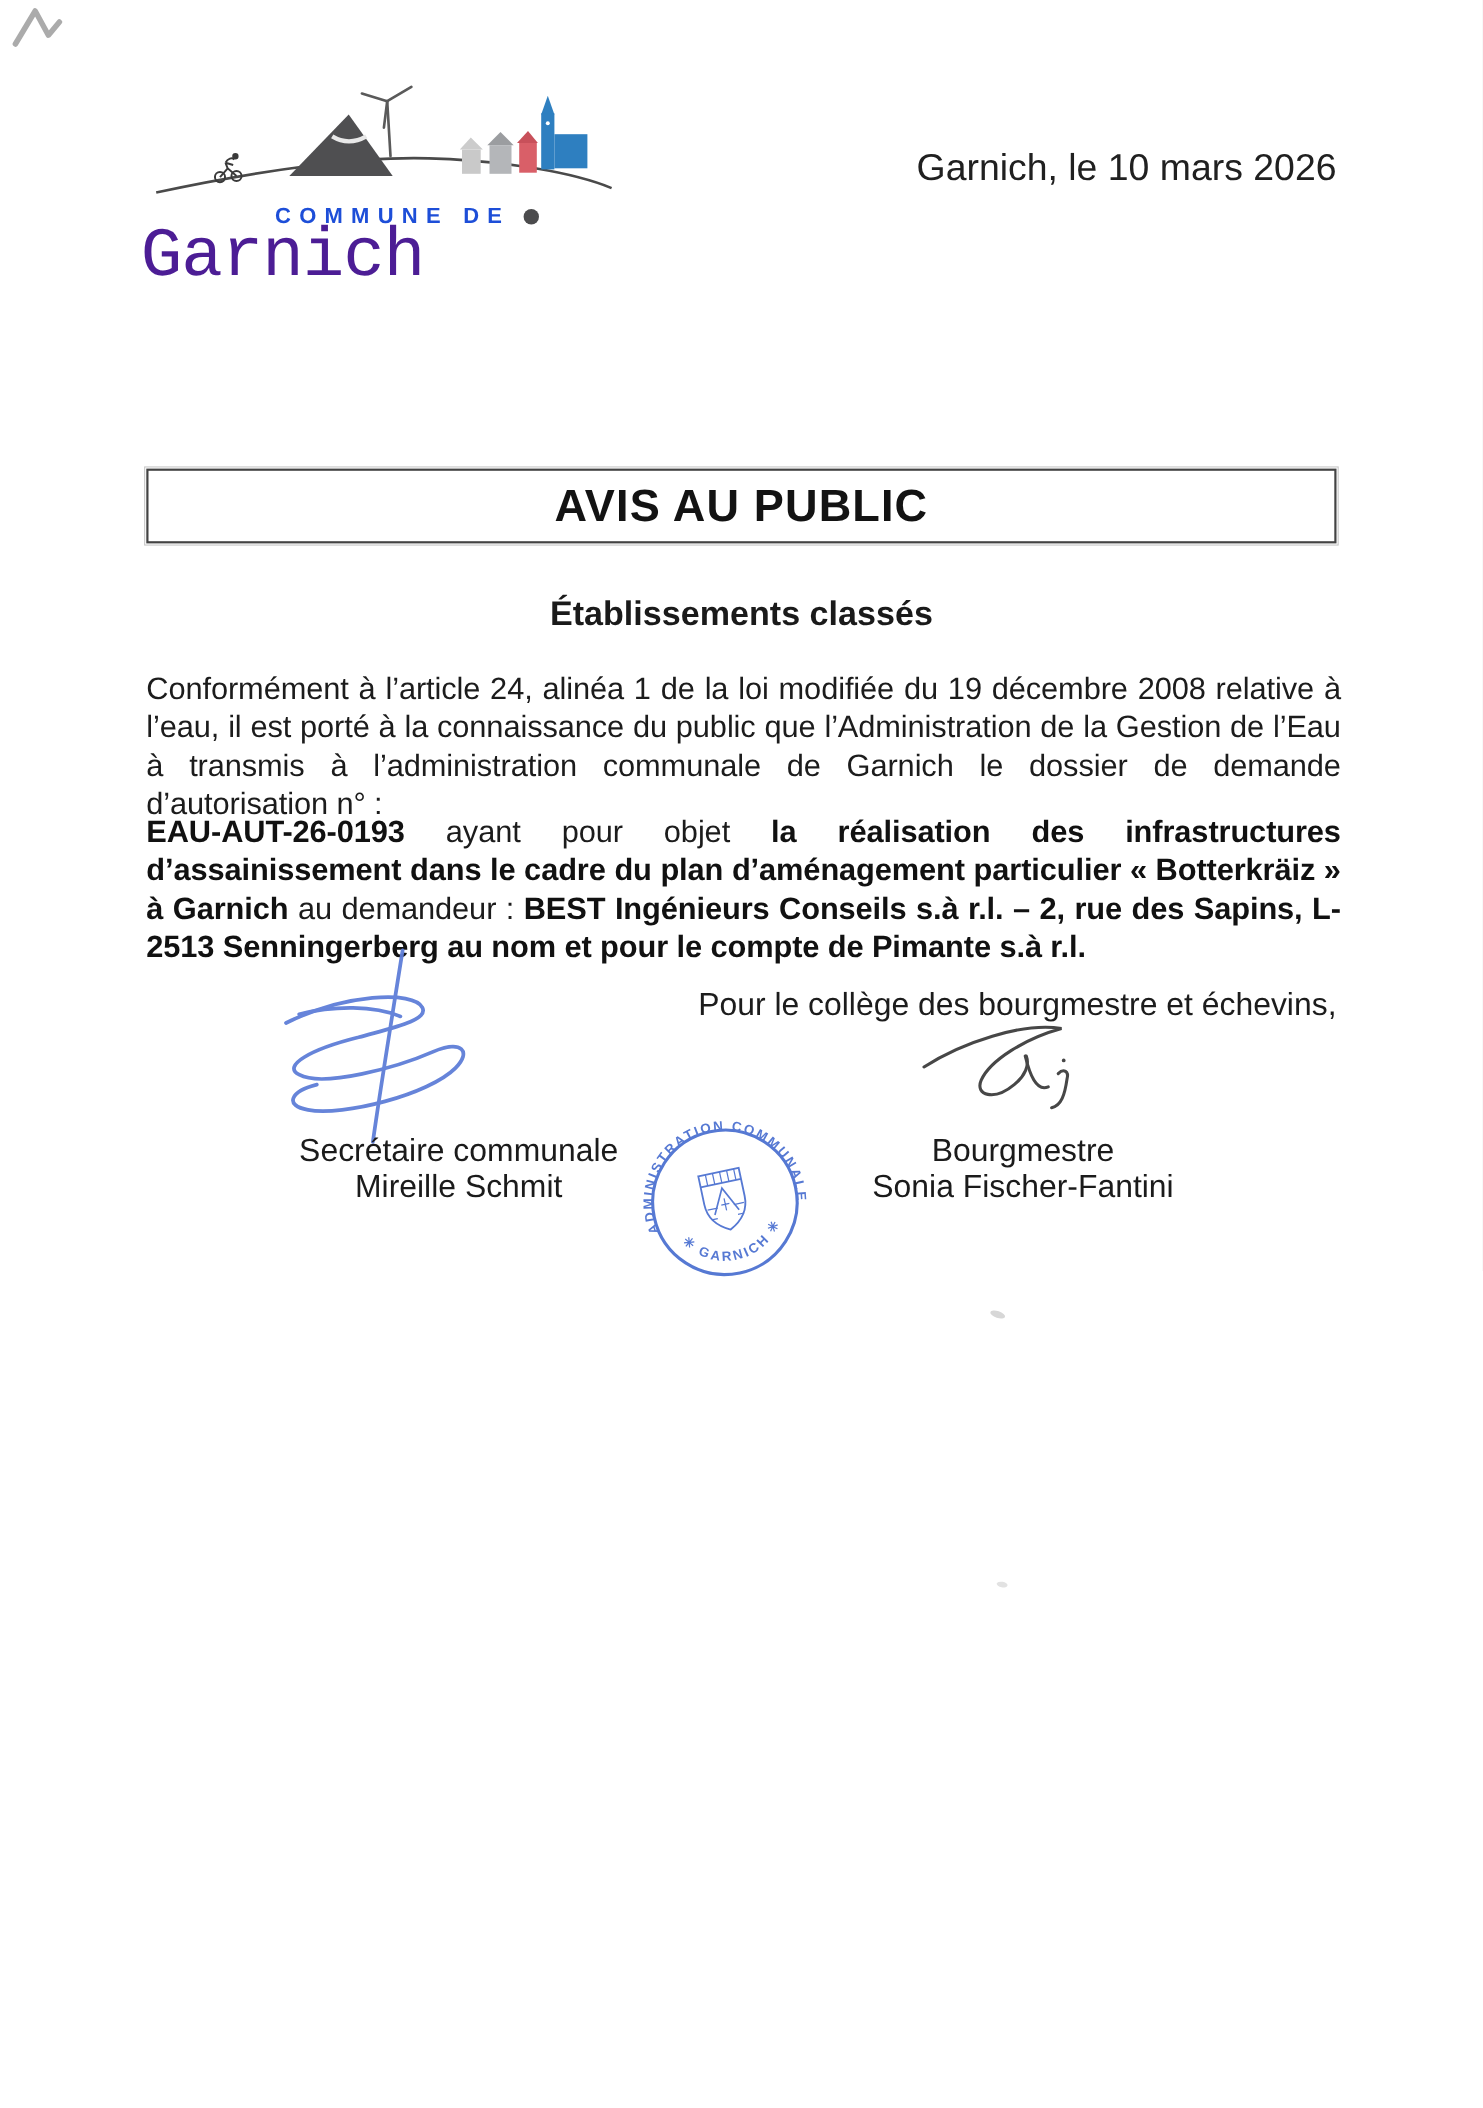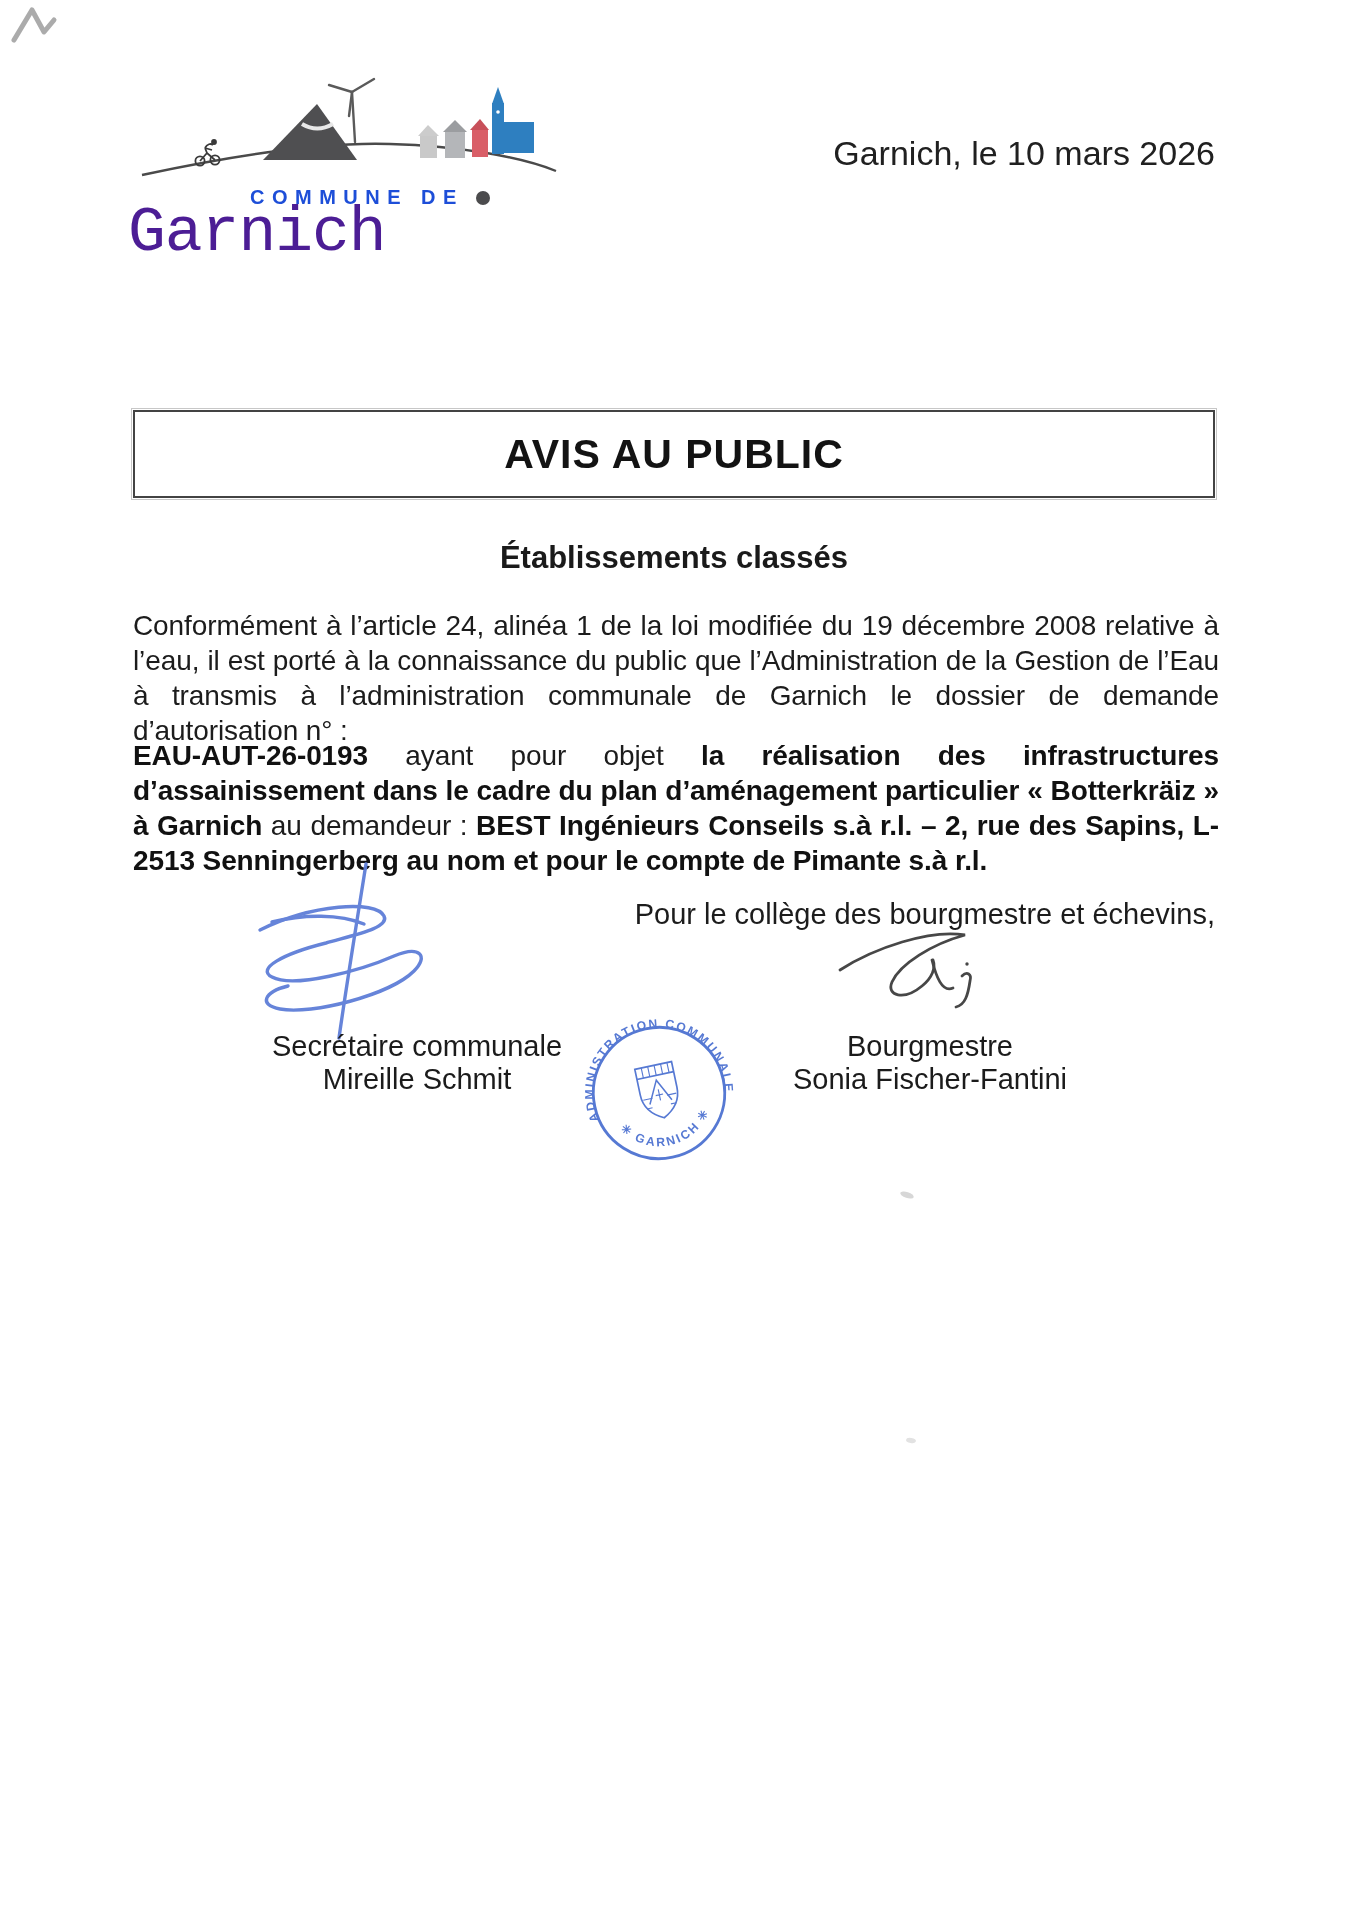--- a/index.html
+++ b/index.html
@@ -34,21 +34,21 @@
     font-size:63px;line-height:1;color:#4c1d95;
     letter-spacing:-1px;
   }
   
   .dateline{
     position:absolute;left:133px;top:134px;width:1082px;
     text-align:right;font-size:34px;color:#202020;
   }
   
   .banner{
-    position:absolute;left:133px;top:410px;width:1082px;height:88px;
+    position:absolute;left:133px;top:426px;width:1082px;height:68px;
     border:2px solid #434343;
     outline:1px solid #c7c7c7;outline-offset:1px;
     display:flex;align-items:center;justify-content:center;
     box-sizing:border-box;
   }
   .banner span{
     font-size:41px;font-weight:bold;letter-spacing:1px;color:#131313;
   }
   .subtitle{
     position:absolute;left:133px;top:540px;width:1082px;

